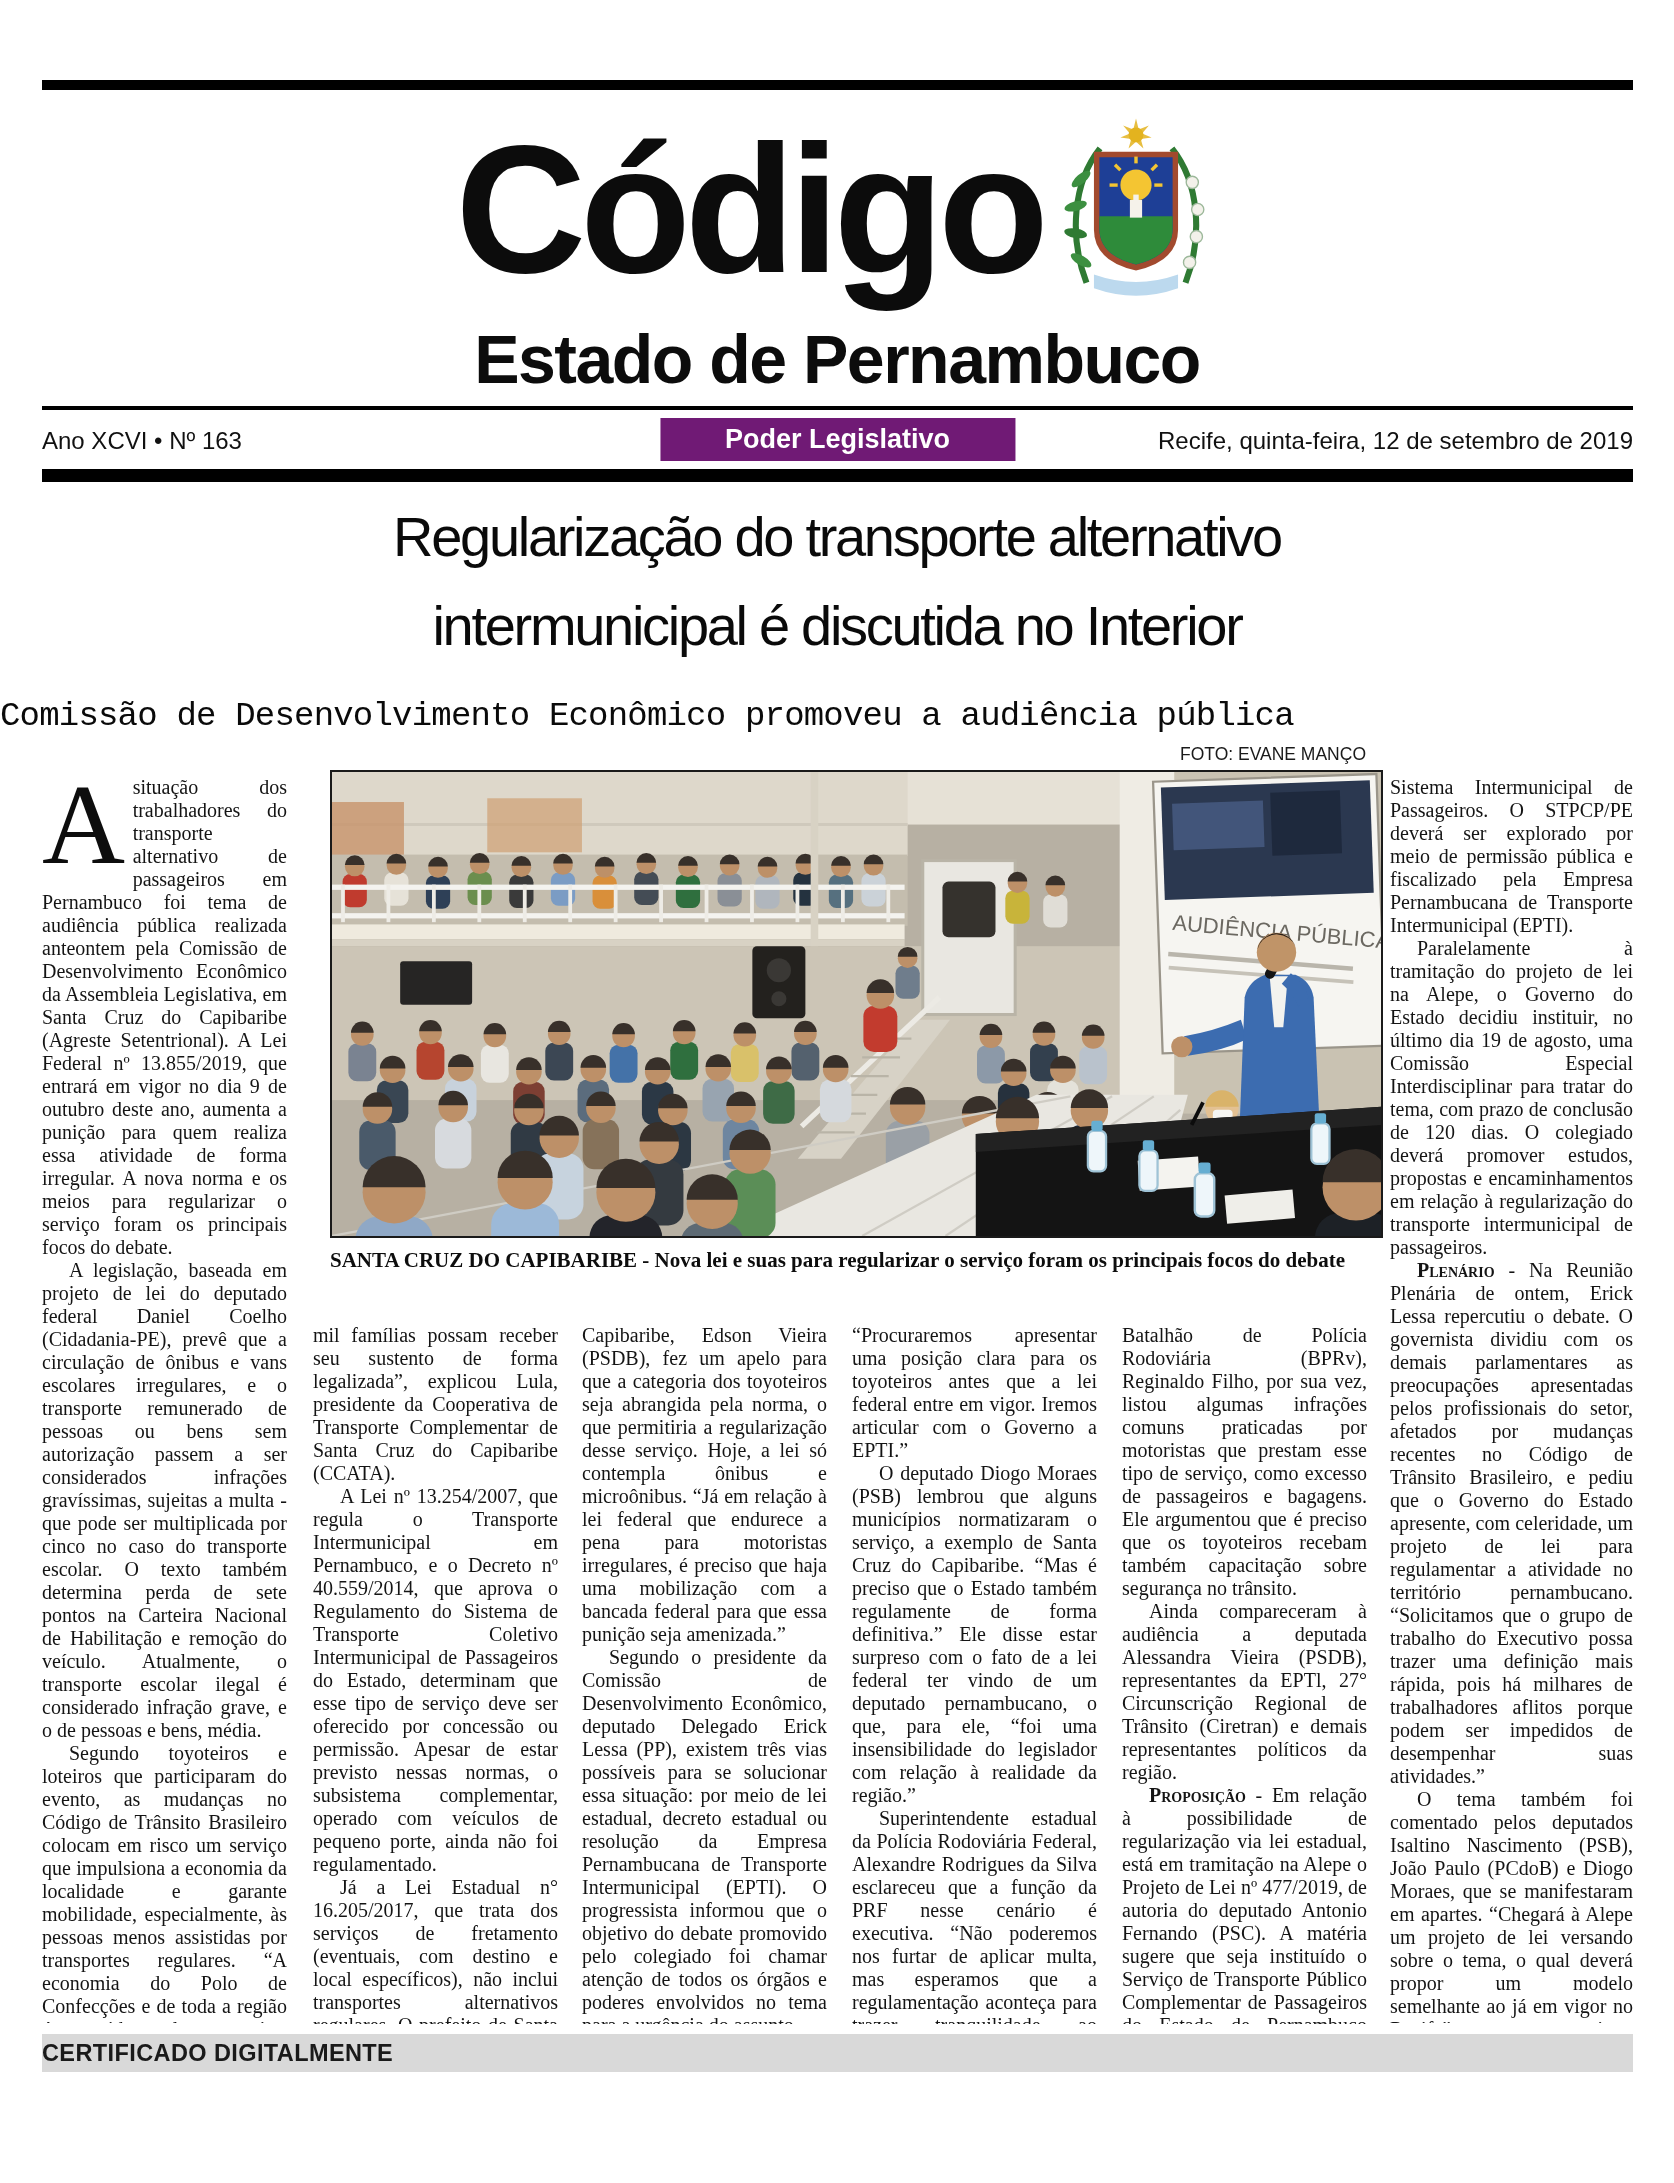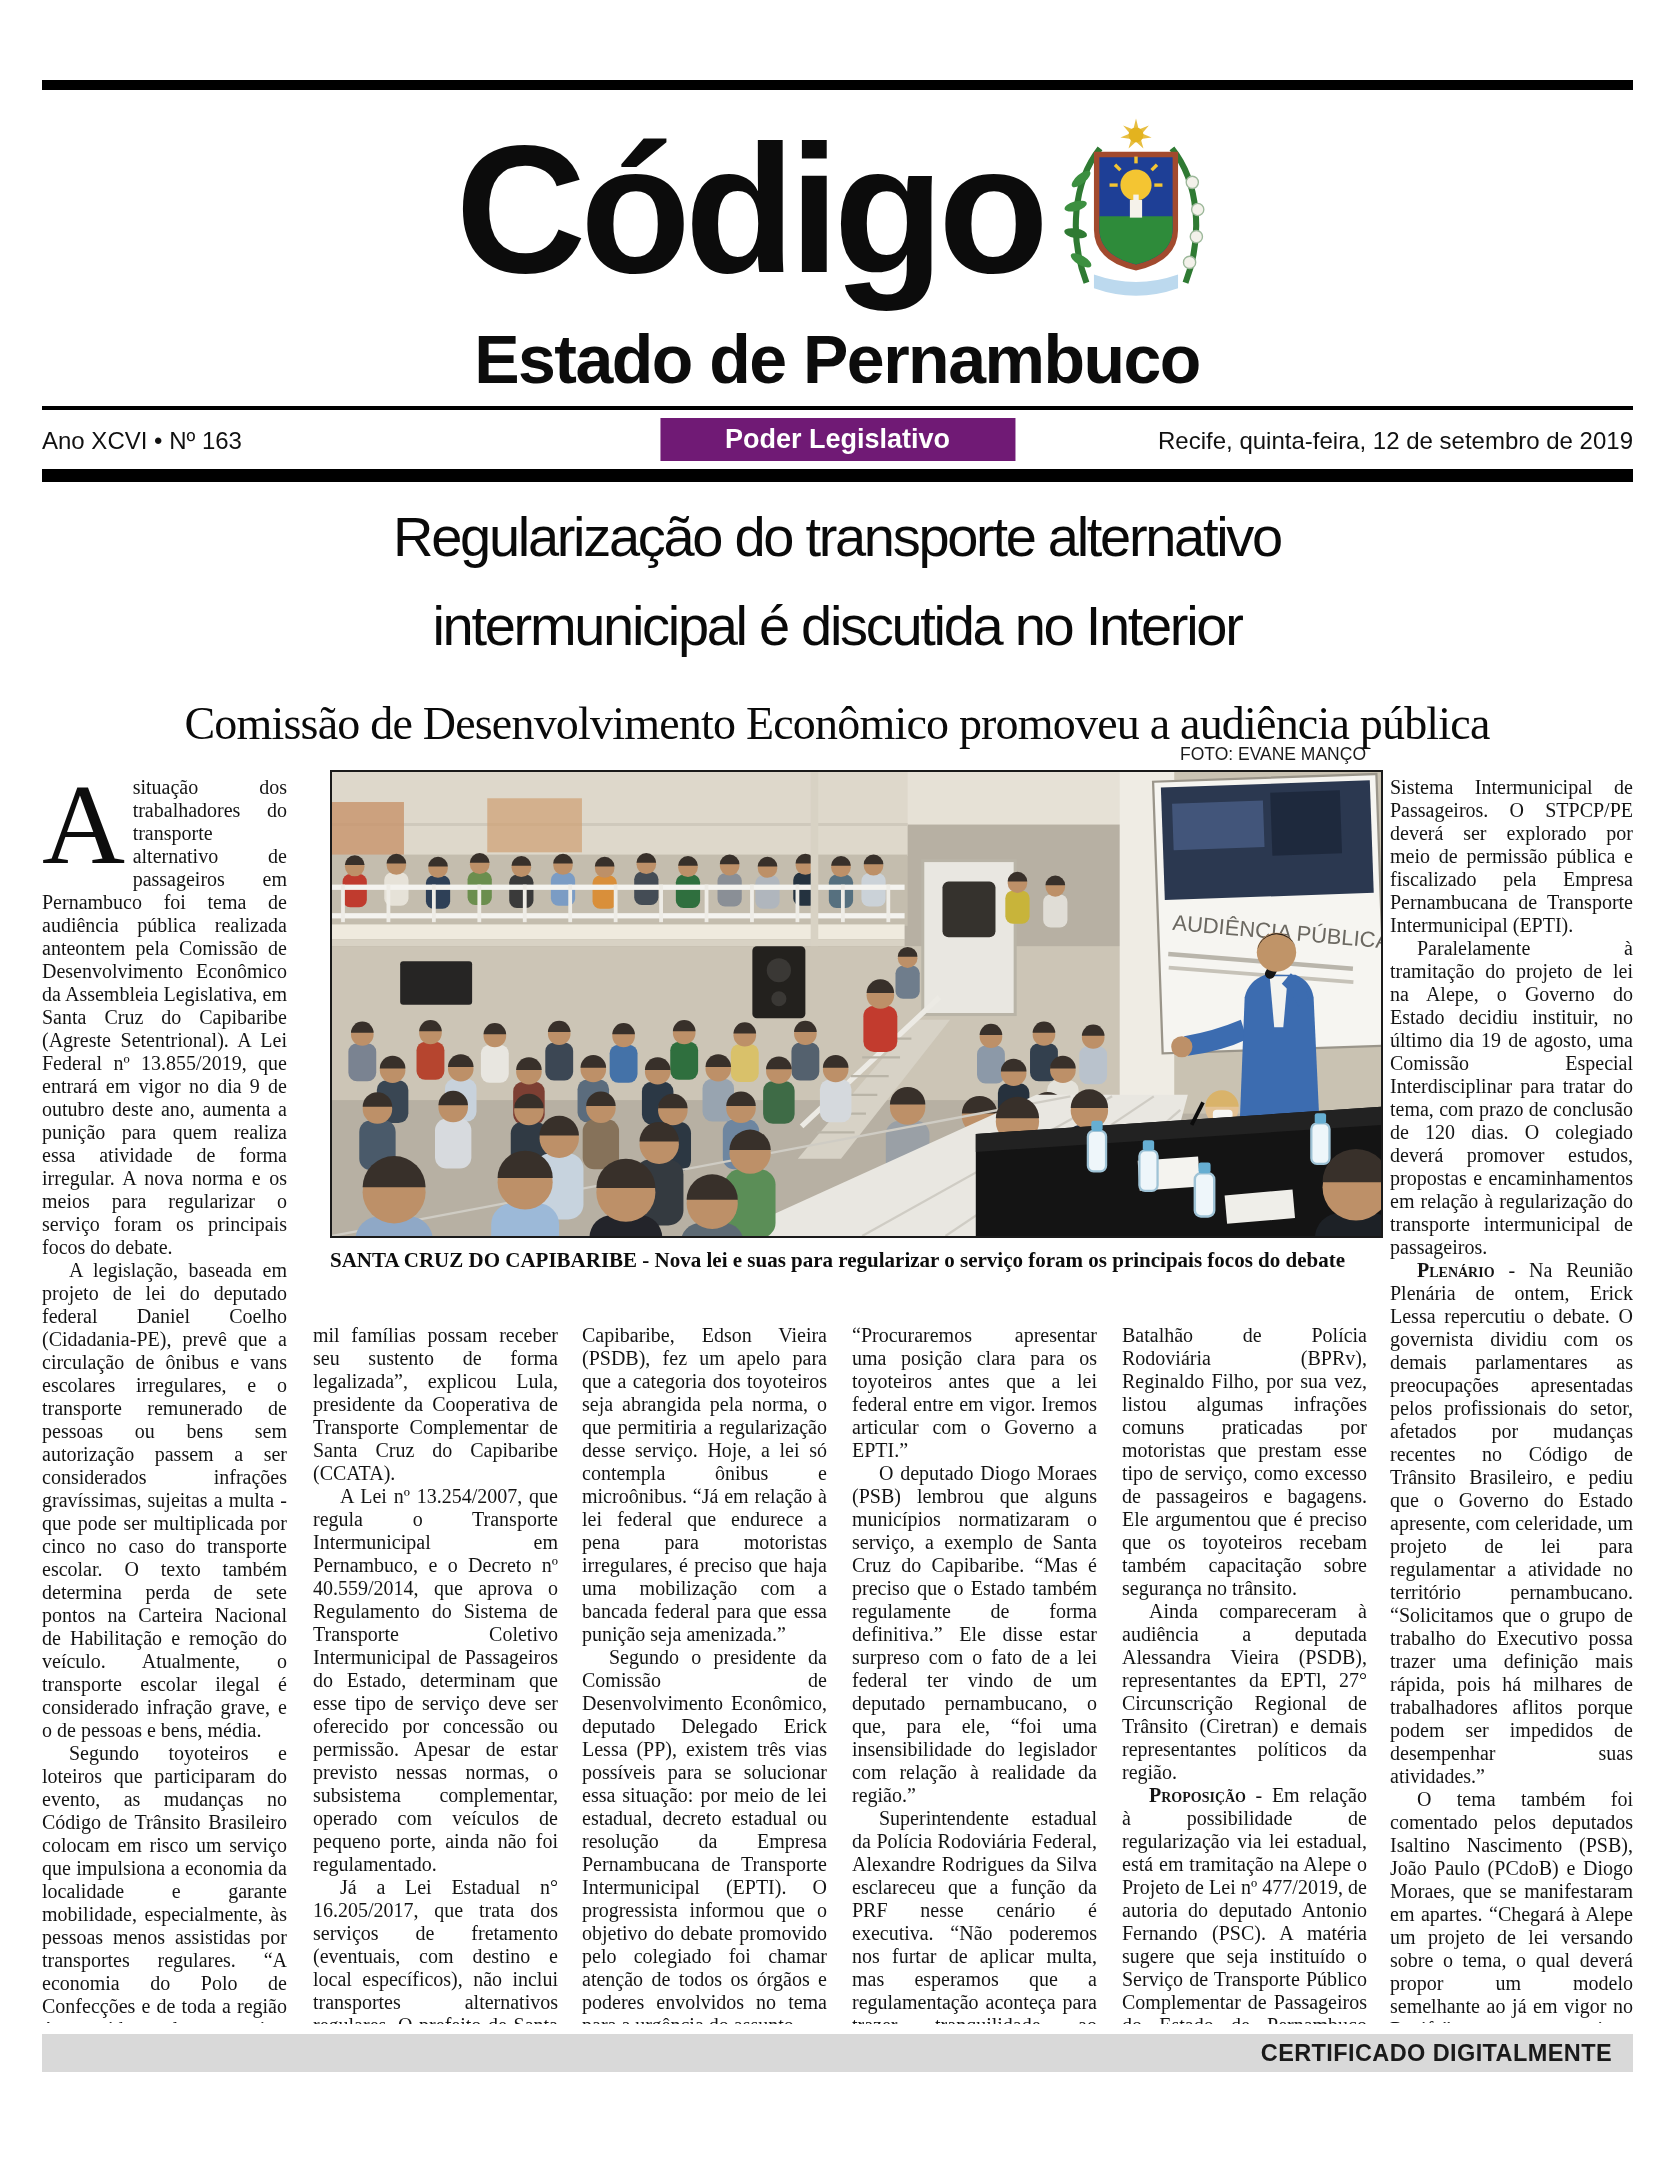--- a/index.html
+++ b/index.html
@@ -41,23 +41,23 @@
     background:#701a75; color:#fff; font-weight:bold; font-size:27px;
     padding:6px 65px; white-space:nowrap;
   }
 
   .headline {
     top:492px; left:0; width:100%; text-align:center;
     font-family:"Liberation Sans", sans-serif; font-weight:400;
     font-size:56px; line-height:89px; letter-spacing:-2.3px; color:#0a0a0a;
   }
   .deck {
-    top:697px; left:0; width:100%; text-align:center;
-    font-family:Liberation Serif, serif; font-weight:400;
-    font-size:46px; letter-spacing:-0.8px; color:#0a0a0a;
+    top:697px; left:0; width:100%; text-align:left;
+    font-family:Liberation Mono, monospace; font-weight:400;
+    font-size:34px; letter-spacing:-0.8px; color:#0a0a0a;
   }
 
   .photo-wrap { top:744px; left:313px; width:1053px;padding-left:17px; }
   .photo-credit {
     text-align:right; font-family:"Liberation Sans", sans-serif;
     font-size:17.5px; color:#1a1a1a; margin-bottom:4.6px;
   }
   .photo-frame { border:2.3px solid #1a1a1a; width:1053px; height:468px; background:#b7b0a3; }
   .photo-frame svg { display:block; width:100%; height:100%; }
   .photo-caption {
@@ -78,21 +78,21 @@
   .col-5 { top:1324px; left:1122px; width:245px; height:700px; }
 
   .dropcap {
     float:left; font-size:115px; line-height:88px;
     padding:4.6px 7.6px 0 0; font-family:"Liberation Serif", serif; color:#0d0d0d;
   }
   .lead-caps { font-variant:small-caps; font-weight:bold; }
 
   .footer-bar {
     top:2034px; left:42px; width:1591px; height:38px; background:#d9d9d9;
-    display:flex; align-items:center; justify-content:flex-end;
+    display:flex; align-items:center; justify-content:flex-start;
     padding-right:21px; font-family:"Liberation Sans", sans-serif;
     font-weight:bold; font-size:23.5px; color:#1a1a1a; letter-spacing:0.4px;
   }
 </style>
 </head>
 <body>
 
 <div class="page">
 
   <div class="abs rule rule-top"></div>

